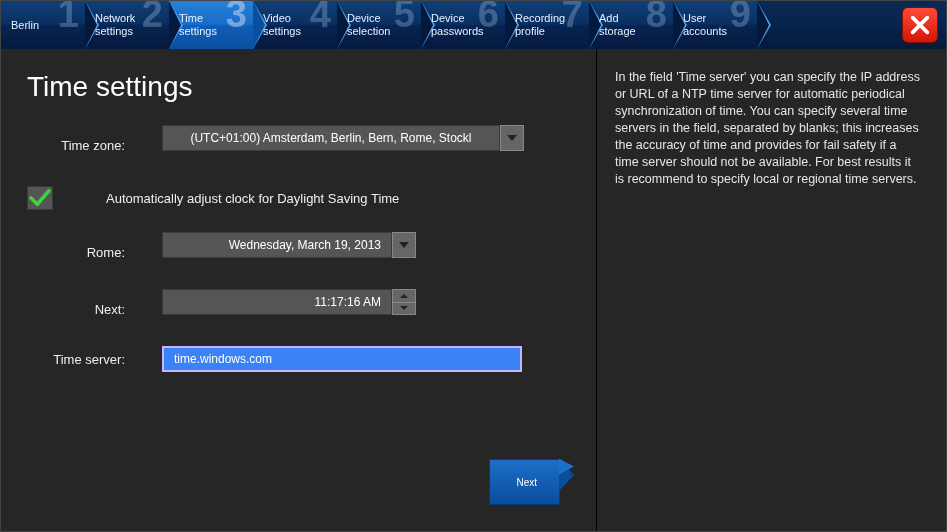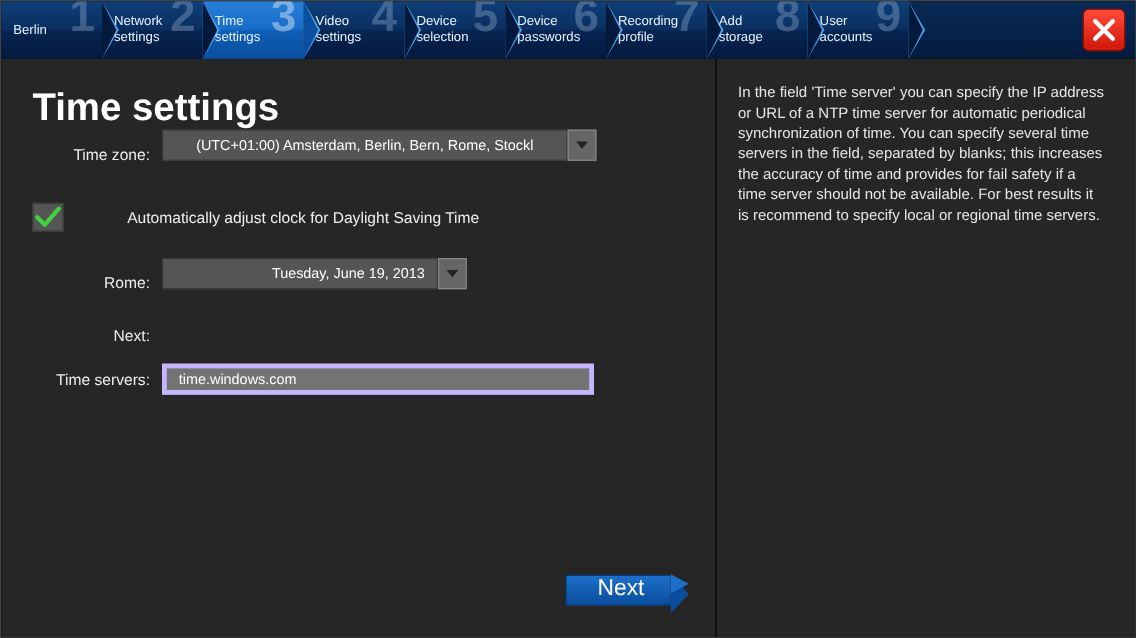--- a/index.html
+++ b/index.html
@@ -107,28 +107,30 @@
   .right {
     flex: 1;
     border-left: 1px solid #000;
     padding: 20px 24px 9px 18px;
     background: #262626;
     font-size: 12.5px;
     line-height: 17px;
     color: #e6e6e6;
   }
   .title {
-    font-size: 32px;
-    font-weight: bold;
+    font-size: 28px;
+    font-weight: normal;
+    margin-bottom: 22px;
     color: #fff;
   }
   .row {
     display: flex;
     align-items: center;
     margin-bottom: 16px;
+    gap: 27px;
   }
   .row .lbl {
     width: 108px;
     text-align: right;
     font-size: 13px;
     color: #eee;
     padding-right: 10px;
   }
   .select-wrap, .date-wrap, .time-wrap {
     display: flex;
@@ -143,22 +145,22 @@
     padding: 0 10px;
     display: flex;
     align-items: center;
     height: 26px;
   }
   .tz-field { width: 338px; justify-content: center; }
   .date-field { width: 230px; justify-content: flex-end; padding-right: 10px; }
   .time-field { width: 230px; justify-content: flex-end; padding-right: 10px; }
   .server-field {
     width: 360px;
-    background: #737373;
-    border: 4px solid #c4b5fd;
+    background: #3b82f6;
+    border: 2px solid #c4b5fd;
     color: #fff;
     font-size: 12px;
     height: 26px;
     padding: 0 10px;
   }
   .dd-btn {
     width: 24px;
     height: 26px;
     background: #666;
     border: 1px solid #888;
@@ -207,26 +209,27 @@
 
   .next-row {
     margin-top: auto;
     display: flex;
     justify-content: flex-end;
     padding-bottom: 14px;
     padding-right: 10px;
   }
   .next-btn {
     position: relative;
-    height: 26px;
+    height: 46px;
     background: linear-gradient(to bottom, #1d6fc9, #0a4d9d);
     color: #fff;
-    font-size: 19px;
+    font-size: 10px;
     padding: 0 22px 0 26px;
     display: flex;
+    align-items: center;
     cursor: pointer;
     border: 1px solid #063a7a;
   }
   .next-btn::after {
     content: "";
     position: absolute;
     right: -15px;
     top: -1px;
     border-top: 16px solid transparent;
     border-bottom: 16px solid transparent;
@@ -314,35 +317,50 @@
         <svg viewBox="0 0 24 20">
           <path d="M2 10 L9 17 L22 2" stroke="#3fd13f" stroke-width="4" fill="none" stroke-linecap="round" stroke-linejoin="round"></path>
         </svg>
       </div>
       <div class="chk-label">Automatically adjust clock for Daylight Saving Time</div>
     </div>
 
     <div class="row">
       <div class="lbl">Rome:</div>
       <div class="date-wrap">
-        <div class="field date-field">Tuesday, June 19, 2013</div>
+        <div class="field date-field">Wednesday, March 19, 2013</div>
         <div class="dd-btn">
           <svg viewBox="0 0 12 10">
               <path d="M1 2 L6 8 L11 2 Z" fill="#222"></path>
             </svg>
         </div>
       </div>
     </div>
 
     <div class="row">
       <div class="lbl">Next:</div>
+      <div class="time-wrap">
+        <div class="field time-field">11:17:16 AM</div>
+        <div class="spin">
+          <div class="sbtn">
+            <svg viewBox="0 0 10 6">
+                <path d="M1 5 L5 1 L9 5 Z" fill="#222"></path>
+              </svg>
+          </div>
+          <div class="sbtn">
+            <svg viewBox="0 0 10 6">
+                <path d="M1 1 L5 5 L9 1 Z" fill="#222"></path>
+              </svg>
+          </div>
+        </div>
+      </div>
     </div>
 
     <div class="row">
-      <div class="lbl">Time servers:</div>
+      <div class="lbl">Time server:</div>
       <input class="server-field" type="text" value="time.windows.com" style="">
     </div>
 
     <div class="next-row">
       <div class="next-btn">
         <span>Next</span>
       </div>
     </div>
   </div>
 

